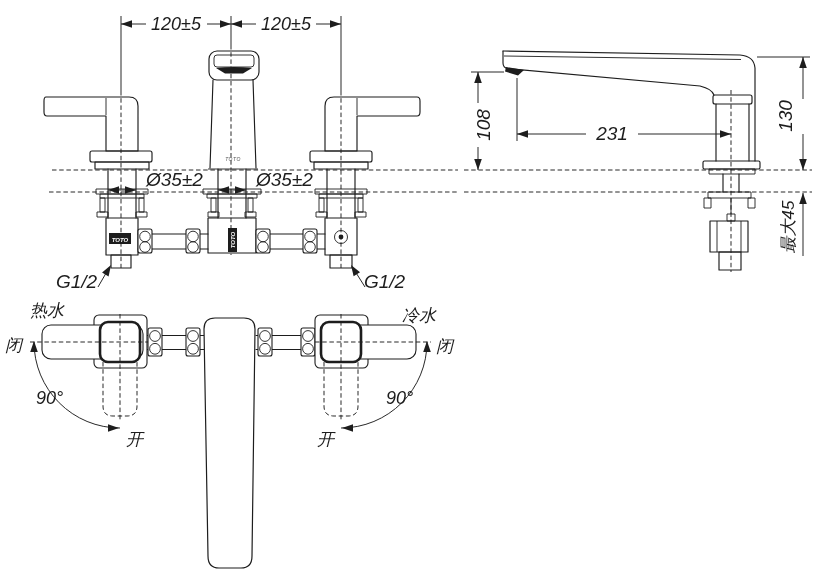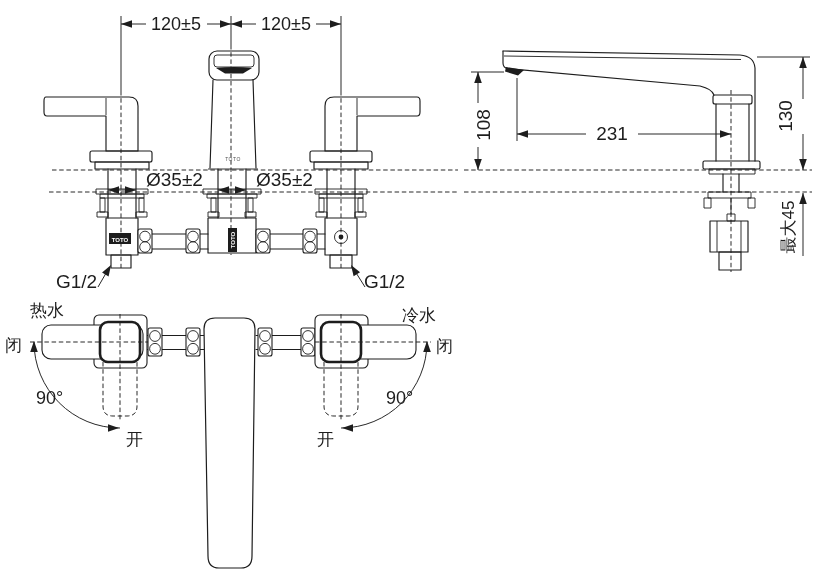--- a/index.html
+++ b/index.html
@@ -1,16 +1,16 @@
 <!DOCTYPE html>
 <html><head>
 <meta charset="utf-8">
 <style>
   html,body{margin:0;padding:0;background:#ffffff;}
-  .page{width:819px;height:585px;background:#fff;position:relative;overflow:hidden;}
+  .page{width:819px;height:585px;background:#fff;position:relative;overflow:hidden;font-style:italic;}
   svg{display:block;}
   text{font-family:"Liberation Sans","DejaVu Sans",sans-serif;fill:#1d1d1d;}
   .dim{font-size:18px;}
   .dim-big{font-size:19px;}
   .cjk{font-size:17px;}
   .outline{fill:none;stroke:#1d1d1d;stroke-width:1.15;stroke-linejoin:round;stroke-linecap:round;}
   .thin{fill:none;stroke:#1d1d1d;stroke-width:0.9;stroke-linejoin:round;}
   .dimline{fill:none;stroke:#1d1d1d;stroke-width:0.95;}
   .dash{fill:none;stroke:#1d1d1d;stroke-width:0.95;stroke-dasharray:4.5 2.7;}
   .bold{fill:#fff;stroke:#1d1d1d;stroke-width:2.6;stroke-linejoin:round;}

